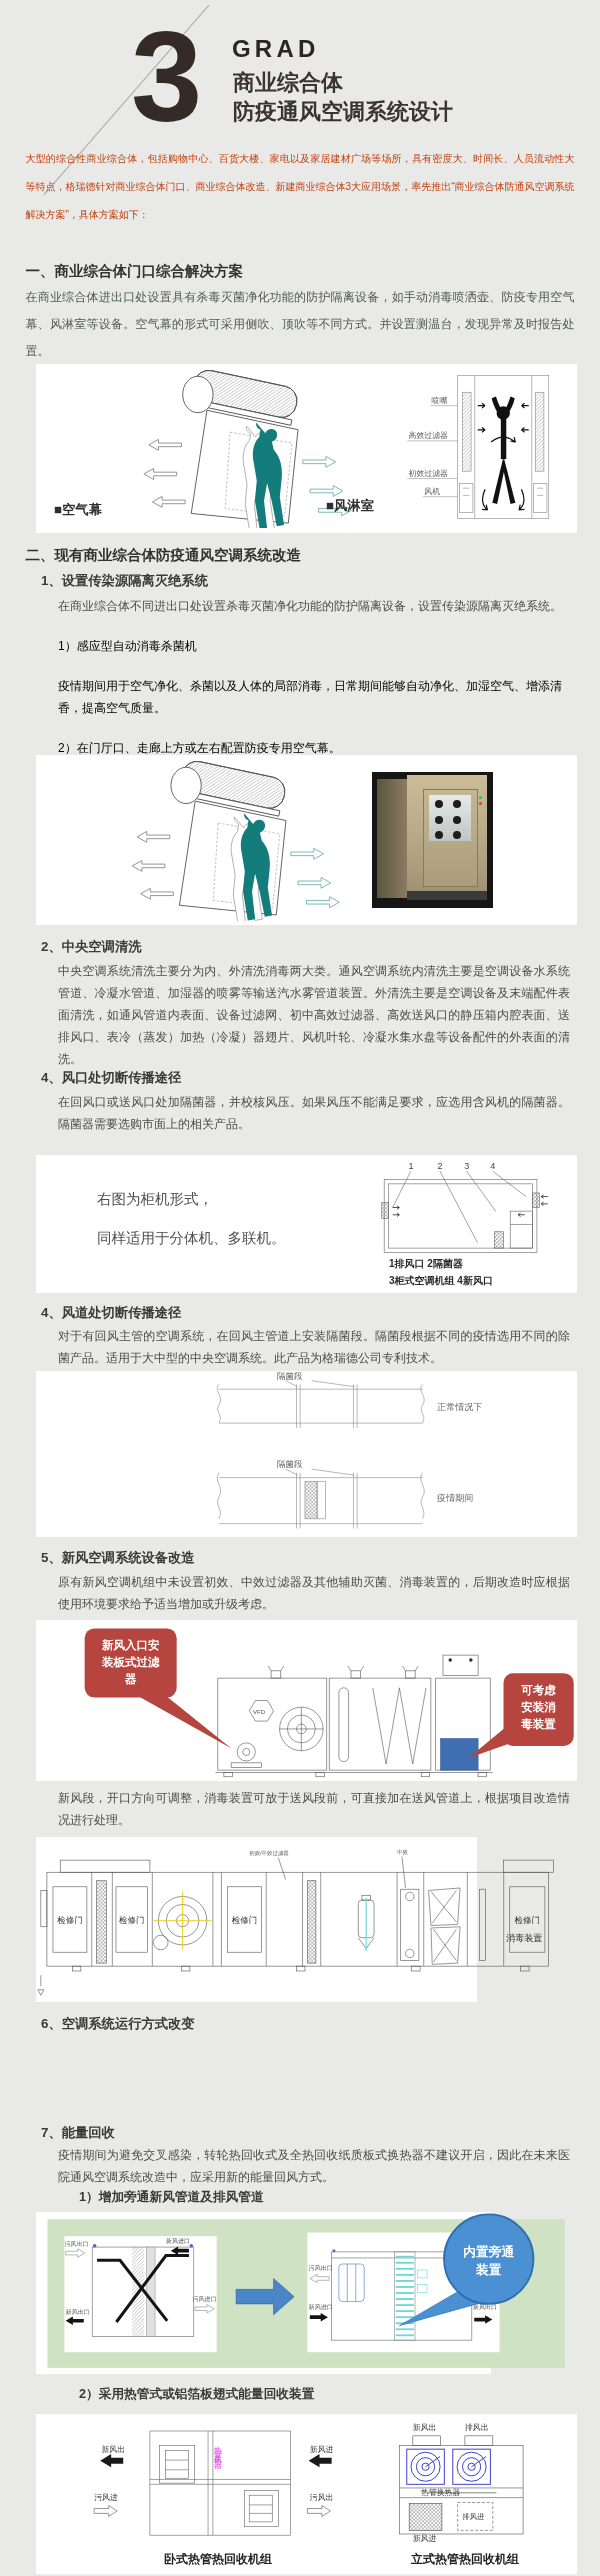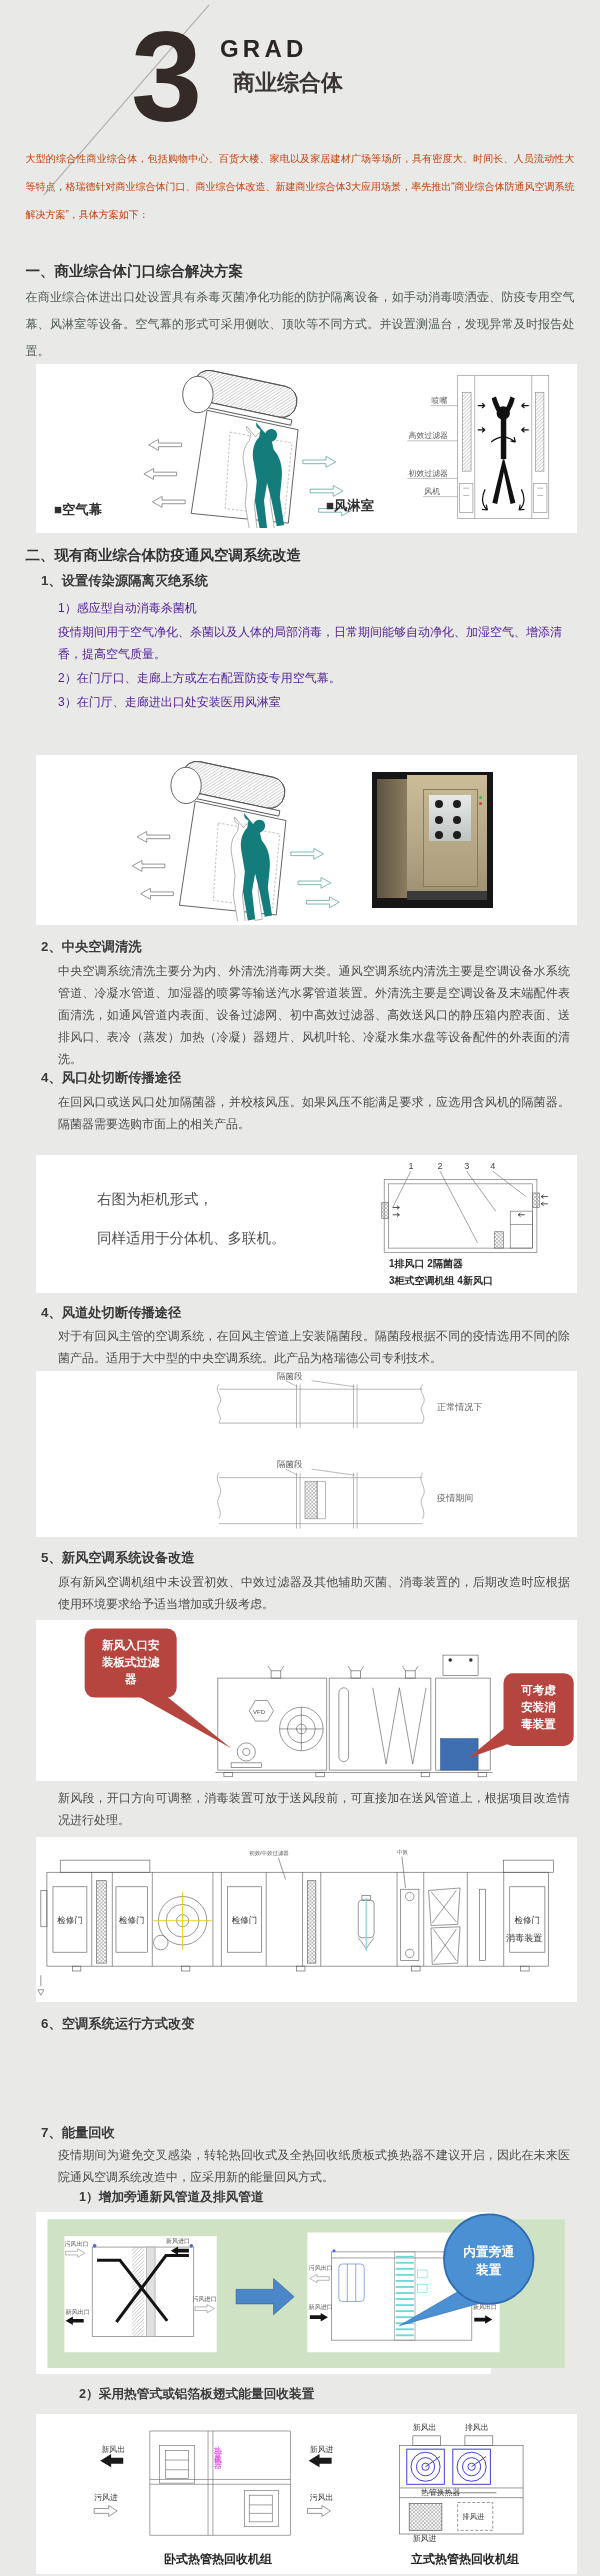--- a/index.html
+++ b/index.html
@@ -5,21 +5,21 @@
   html,body{margin:0;padding:0;background:#e9e9e8;}
   #page{position:relative;width:600px;height:2576px;margin:0 auto;background:#e9e9e8;overflow:hidden;
         font-family:"Liberation Sans",sans-serif;color:#4c4c4c;}
   .abs{position:absolute;}
   .panel{position:absolute;background:#ffffff;}
   .h1{font-size:14.5px;font-weight:bold;color:#323232;white-space:nowrap;}
   .h2{font-size:13.3px;font-weight:bold;color:#3a3a3a;white-space:nowrap;}
   .body{font-size:12px;line-height:22px;color:#4c4c4c;text-align:justify;}
   .intro{font-size:10px;line-height:28px;color:#c2410c;text-align:justify;}
   .sec1body{color:#4e5a54;line-height:27px;}
-  .itemline{font-size:12px;line-height:22px;color:#4c1d95;margin-top:2px;}
+  .itemline{font-size:12px;line-height:22px;color:#000000;margin-top:18px;}
   .bolditem{font-size:12.7px;font-weight:bold;color:#3a3a3a;white-space:nowrap;}
   .figlabel{font-size:13.3px;color:#2f2f2f;font-weight:bold;white-space:nowrap;}
   .note{font-size:14.5px;color:#4f4f4f;white-space:nowrap;}
   .smallcap{font-size:10px;font-weight:bold;color:#2b2b2b;white-space:nowrap;}
   .caption{font-size:12px;font-weight:bold;color:#222;white-space:nowrap;}
   .vtext{writing-mode:vertical-rl;font-size:7.9px;letter-spacing:3.6px;color:#e23ae2;white-space:nowrap;}
   .bignum{font-size:128px;line-height:1;font-weight:bold;color:#342a27;}
   .logo{font-size:24px;font-weight:bold;letter-spacing:4.2px;color:#2b2626;}
   .title{font-size:22px;font-weight:bold;color:#3a3434;white-space:nowrap;}
   svg text{font-family:"Liberation Sans",sans-serif;}
@@ -46,22 +46,23 @@
       <pattern id="xhatch" width="6" height="6" patternUnits="userSpaceOnUse">
         <path d="M0,6 L6,0 M0,0 L6,6" stroke="#777" stroke-width="0.8"></path>
       </pattern>
     </defs>
   </svg>
 
   <svg class="abs" style="left:0;top:0" width="600" height="206" viewBox="0 0 990 340">
     <line x1="345" y1="8" x2="72" y2="322" stroke="#b3b0ae" stroke-width="2"></line>
   </svg>
   <div class="abs bignum" style="left:131px;top:13.3px">3</div>
-  <div class="abs logo" style="left:220px;top:35px">GRAD</div>
+  <div class="abs logo" style="left:232px;top:35px">GRAD</div>
   <div class="abs title" style="left:233px;top:68px">商业综合体</div>
+  <div class="abs title" style="left:233px;top:97px">防疫通风空调系统设计</div>
 
   <div class="abs intro" style="left:25.5px;top:145px;width:549px">大型的综合性商业综合体，包括购物中心、百货大楼、家电以及家居建材广场等场所，具有密度大、时间长、人员流动性大等特点，格瑞德针对商业综合体门口、商业综合体改造、新建商业综合体3大应用场景，率先推出“商业综合体防通风空调系统解决方案”，具体方案如下：</div>
 
   <div class="abs h1" style="left:25.5px;top:262px">一、商业综合体门口综合解决方案</div>
   <div class="abs body sec1body" style="left:25.5px;top:284px;width:549px">在商业综合体进出口处设置具有杀毒灭菌净化功能的防护隔离设备，如手动消毒喷洒壶、防疫专用空气幕、风淋室等设备。空气幕的形式可采用侧吹、顶吹等不同方式。并设置测温台，发现异常及时报告处置。</div>
 
   <div class="panel" style="left:36px;top:364px;width:541px;height:169px">
 
     <svg class="abs" style="left:103px;top:4.8px" width="261" height="159" viewBox="0 0 430 262">
       <g stroke="#555" fill="none" stroke-width="1.5">
@@ -131,20 +132,21 @@
         <line x1="38" y1="212" x2="95" y2="212" stroke="#999"></line>
       </g>
     </svg>
     <div class="abs figlabel" style="left:290px;top:133px">■风淋室</div>
   </div>
 
   <div class="abs h1" style="left:25.5px;top:546px">二、现有商业综合体防疫通风空调系统改造</div>
 
   <div class="abs h2" style="left:41px;top:572px">1、设置传染源隔离灭绝系统</div>
   <div class="abs" style="left:58px;top:595px;width:510px">
+    <div class="body">在商业综合体不同进出口处设置杀毒灭菌净化功能的防护隔离设备，设置传染源隔离灭绝系统。</div>
     <div class="itemline">1）感应型自动消毒杀菌机</div>
     <div class="itemline">疫情期间用于空气净化、杀菌以及人体的局部消毒，日常期间能够自动净化、加湿空气、增添清香，提高空气质量。</div>
     <div class="itemline">2）在门厅口、走廊上方或左右配置防疫专用空气幕。</div>
     <div class="itemline">3）在门厅、走廊进出口处安装医用风淋室</div>
   </div>
 
   <div class="panel" style="left:36px;top:755px;width:541px;height:170px">
     <svg class="abs" style="left:91px;top:4.8px" width="261" height="161" viewBox="0 0 430 266">
       <g stroke="#555" fill="none" stroke-width="1.5">
         <g transform="rotate(12 160 45)">
@@ -325,21 +327,21 @@
           <text x="830" y="122">可考虑</text>
           <text x="830" y="150">安装消</text>
           <text x="830" y="178">毒装置</text>
         </g>
       </g>
     </svg>
   </div>
 
   <div class="abs body" style="left:58px;top:1787px;width:512px">新风段，开口方向可调整，消毒装置可放于送风段前，可直接加在送风管道上，根据项目改造情况进行处理。</div>
 
-  <div class="panel" style="left:36px;top:1837px;width:541px;height:165px">
+  <div class="panel" style="left:36px;top:1837px;width:441px;height:165px">
     <svg class="abs" style="left:0;top:0" width="541" height="165" viewBox="0 0 893 272">
       <g stroke="#555" fill="none">
         <rect x="40" y="38" width="148" height="20"></rect>
         <rect x="772" y="38" width="82" height="20"></rect>
         <rect x="18" y="58" width="828" height="155"></rect>
         <rect x="8" y="88" width="10" height="60"></rect>
         <line x1="92" y1="58" x2="92" y2="213"></line>
         <line x1="126" y1="58" x2="126" y2="213"></line>
         <line x1="192" y1="58" x2="192" y2="213"></line>
         <line x1="292" y1="58" x2="292" y2="213"></line>

